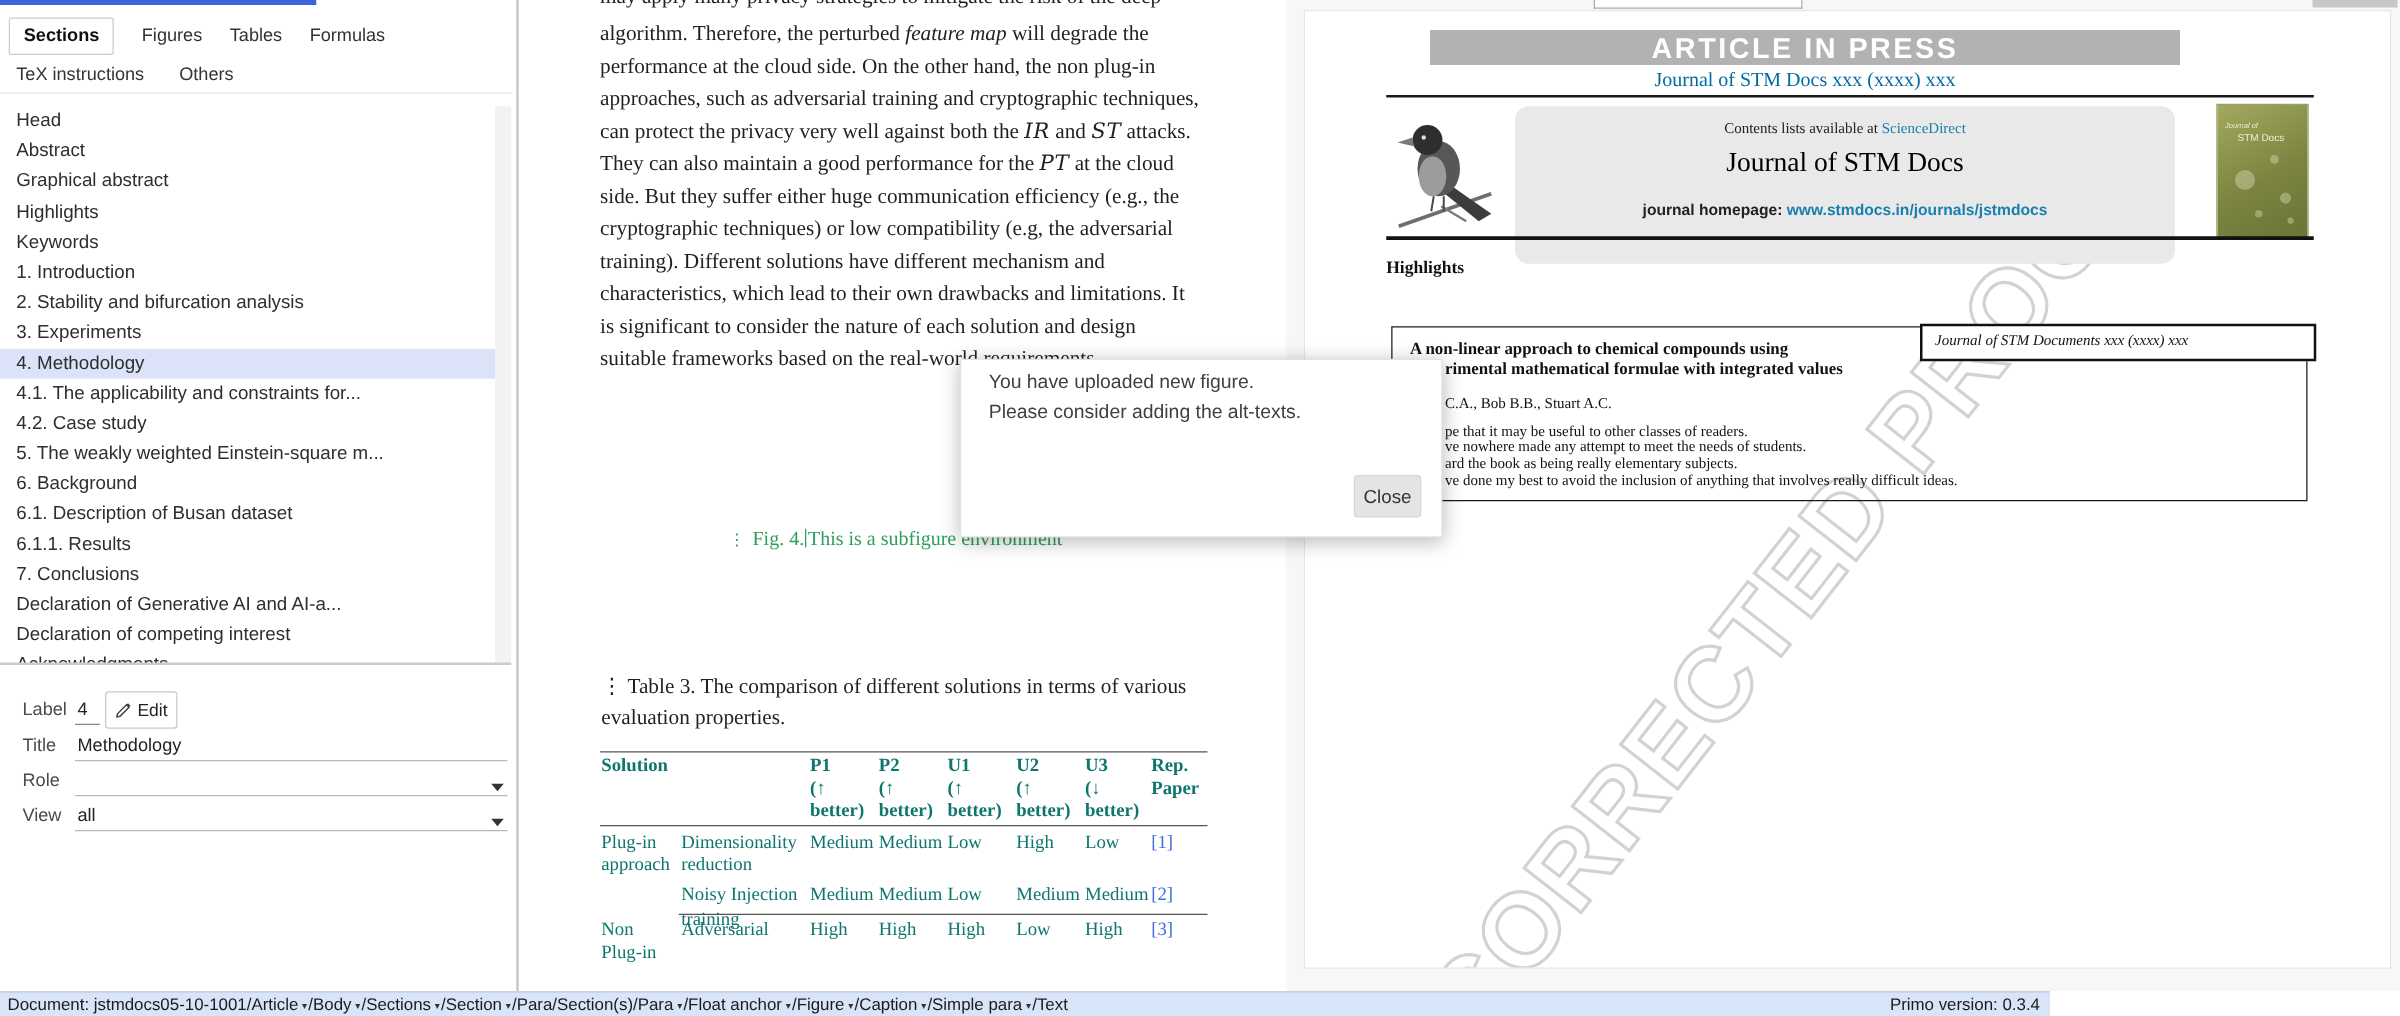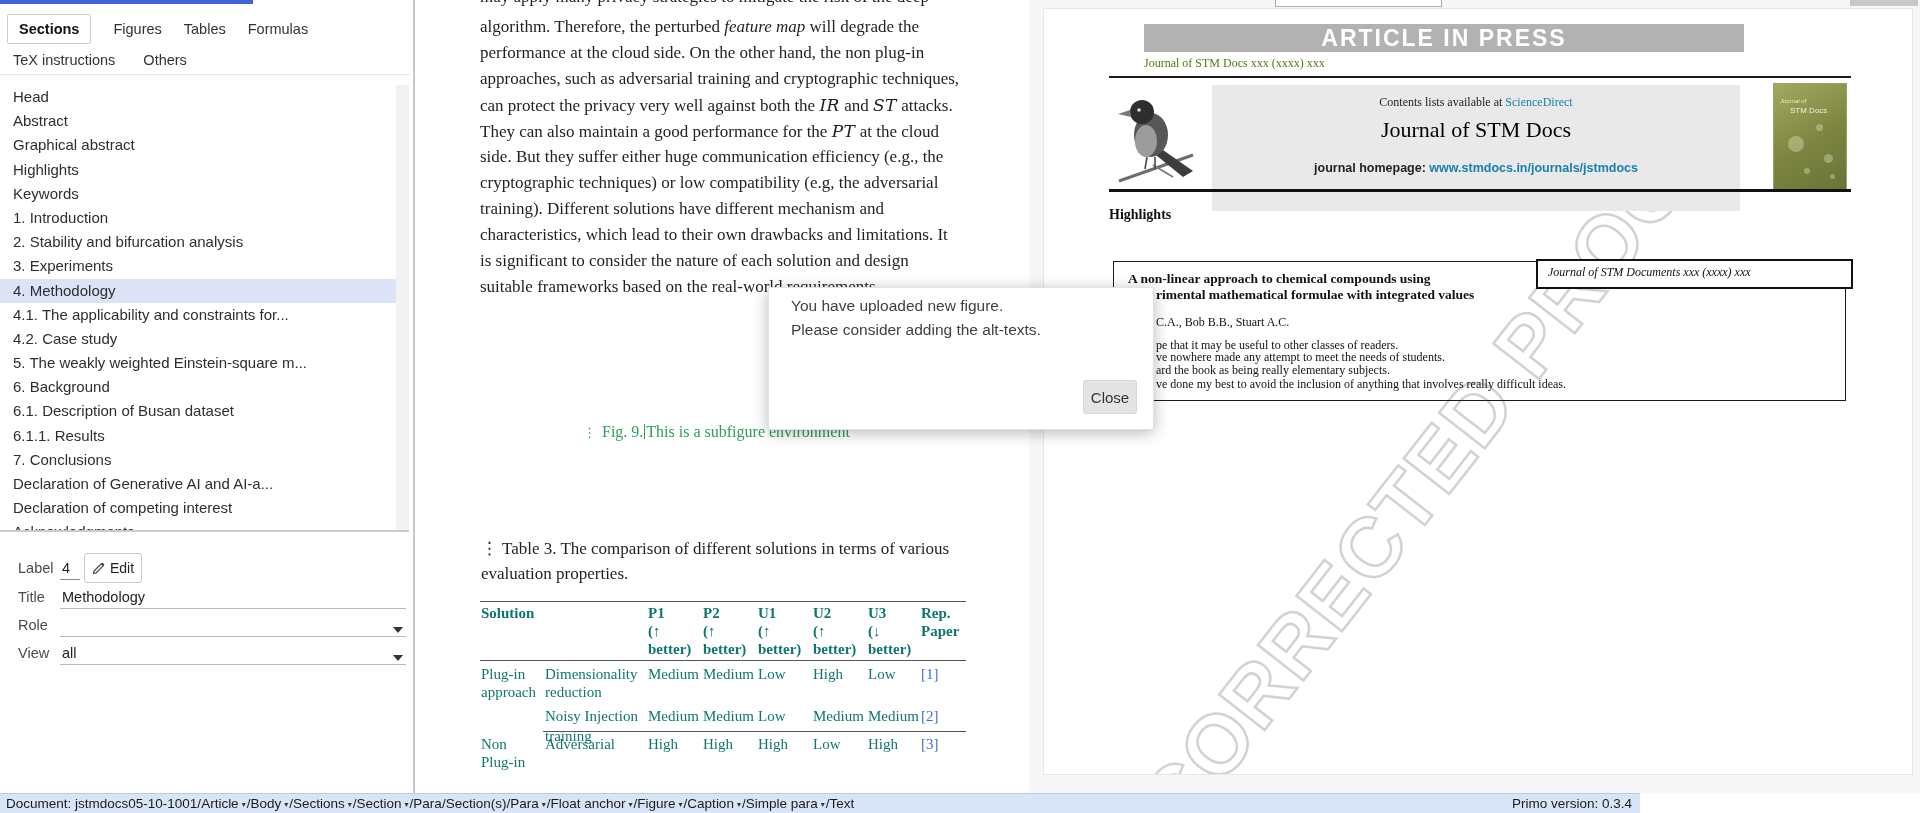--- a/index.html
+++ b/index.html
@@ -40,24 +40,24 @@
   .tcell{position:absolute;white-space:nowrap;font-family:"Liberation Serif","DejaVu Serif",serif;font-size:15px;color:#0f766e;}
   .tcell.hdr{font-weight:bold;}
   .tcell.ref{color:#3f6fd8;}
   
   #previewbg{position:absolute;left:1029px;top:0;width:891px;height:793px;background:#f7f7f7;}
   #page{position:absolute;left:1043px;top:8px;width:868px;height:765px;background:#fff;border:1px solid #e6e6e6;overflow:hidden;}
   #topstub1{position:absolute;left:1275px;top:0;width:165px;height:6px;background:#fff;border:1px solid #ababab;border-top:none;}
   #topstub2{position:absolute;left:1850px;top:0;width:68px;height:6px;background:#c8c8c8;}
   #banner{position:absolute;left:100px;top:15px;width:600px;height:28px;background:#b2b2b2;color:#fefefe;
           font-weight:bold;font-size:23px;letter-spacing:2px;text-align:center;line-height:28px;}
-  #jref{position:absolute;left:100px;top:47px;width:600px;font-family:"Liberation Serif",serif;
-        font-size:12px;color:#4d7c0f;}
+  #jref{position:absolute;left:100px;top:47px;width:600px;text-align:center;font-family:"Liberation Serif",serif;
+        font-size:16px;color:#0369a1;}
   .prule{position:absolute;background:#1a1a1a;}
-  #graybox{position:absolute;left:168px;top:76px;width:528px;height:126px;background:#e9e9e9;text-align:center;}
+  #graybox{position:absolute;left:168px;top:76px;width:528px;height:126px;background:#e9e9e9;text-align:center;border-radius:11px;}
   #contents-line{position:absolute;left:0;top:10px;width:528px;font-family:"Liberation Serif",serif;font-size:12px;color:#222;}
   #contents-line .teal{color:#1880ae;}
   #jtitle{position:absolute;left:0;top:32px;width:528px;font-family:"Liberation Serif",serif;font-size:22px;color:#000000;}
   #homepage{position:absolute;left:0;top:76px;width:528px;font-size:12.5px;font-weight:bold;color:#222;}
   #homepage .teal{color:#1880ae;}
   #cover{position:absolute;left:729px;top:74px;width:72px;height:106px;background:linear-gradient(150deg,#a3a95e,#7c8440 55%,#6b7437);border:1px solid #9aa06a;}
   #cover .c1{position:absolute;left:6px;top:14px;font-size:6px;color:#e7ead0;font-style:italic;}
   #cover .c2{position:absolute;left:16px;top:22px;font-size:8px;color:#f0f2da;}
   .coverdot{position:absolute;border-radius:50%;background:rgba(235,240,210,.35);}
   #hl-heading{position:absolute;left:65px;top:198px;font-family:"Liberation Serif",serif;font-weight:bold;font-size:14px;color:#111;}
@@ -163,21 +163,21 @@
       <div class="pline" style="top: 118px;"><span>They can also maintain a good performance for the </span><span class="ms">PT</span><span> at the cloud</span></div>
       <div class="pline" style="top: 144px;"><span>side. But they suffer either huge communication efficiency (e.g., the</span></div>
       <div class="pline" style="top: 170px;"><span>cryptographic techniques) or low compatibility (e.g, the adversarial</span></div>
       <div class="pline" style="top: 196px;"><span>training). Different solutions have different mechanism and</span></div>
       <div class="pline" style="top: 222px;"><span>characteristics, which lead to their own drawbacks and limitations. It</span></div>
       <div class="pline" style="top: 248px;"><span>is significant to consider the nature of each solution and design</span></div>
       <div class="pline" style="top: 274px;"><span>suitable frameworks based on the real-world requirements.</span></div>
     </div>
 
   <div id="figcaption">
-    <span class="handle">⋮</span><span>Fig. 9.</span><span class="cursorbar"></span><span>This is a subfigure environment</span>
+    <span class="handle">⋮</span><span>Fig. 4.</span><span class="cursorbar"></span><span>This is a subfigure environment</span>
   </div>
 
   <div class="tcap" style="top:538px;">⋮ Table 3. The comparison of different solutions in terms of various</div>
   <div class="tcap" style="top:564px;">evaluation properties.</div>
   <div class="trule" style="left:480px;top:601px;width:486px;"></div>
   <div class="trule" style="left:480px;top:660px;width:486px;"></div>
   <div class="trule" style="left:543px;top:731px;width:423px;"></div>
   <div id="tablelayer">
       <div class="tcell hdr" style="left: 481px; top: 605px;">Solution</div>
       <div class="tcell hdr" style="left: 648px; top: 605px;">P1</div>

